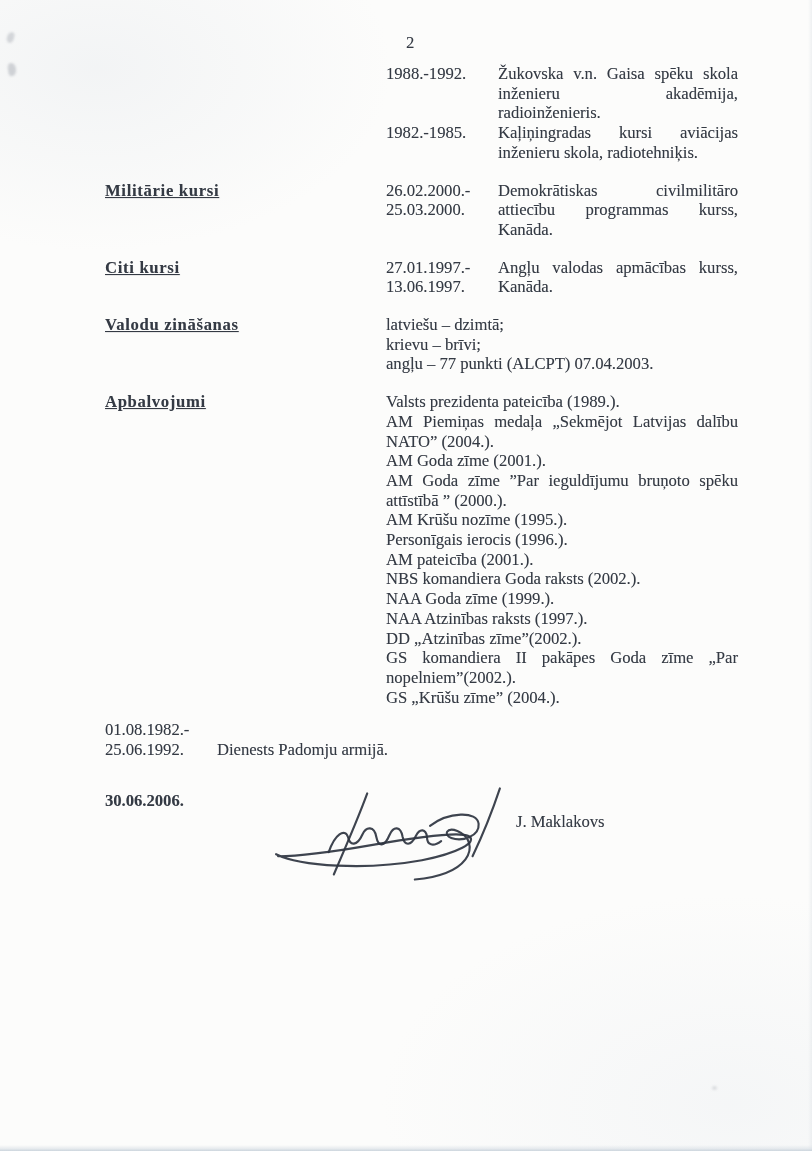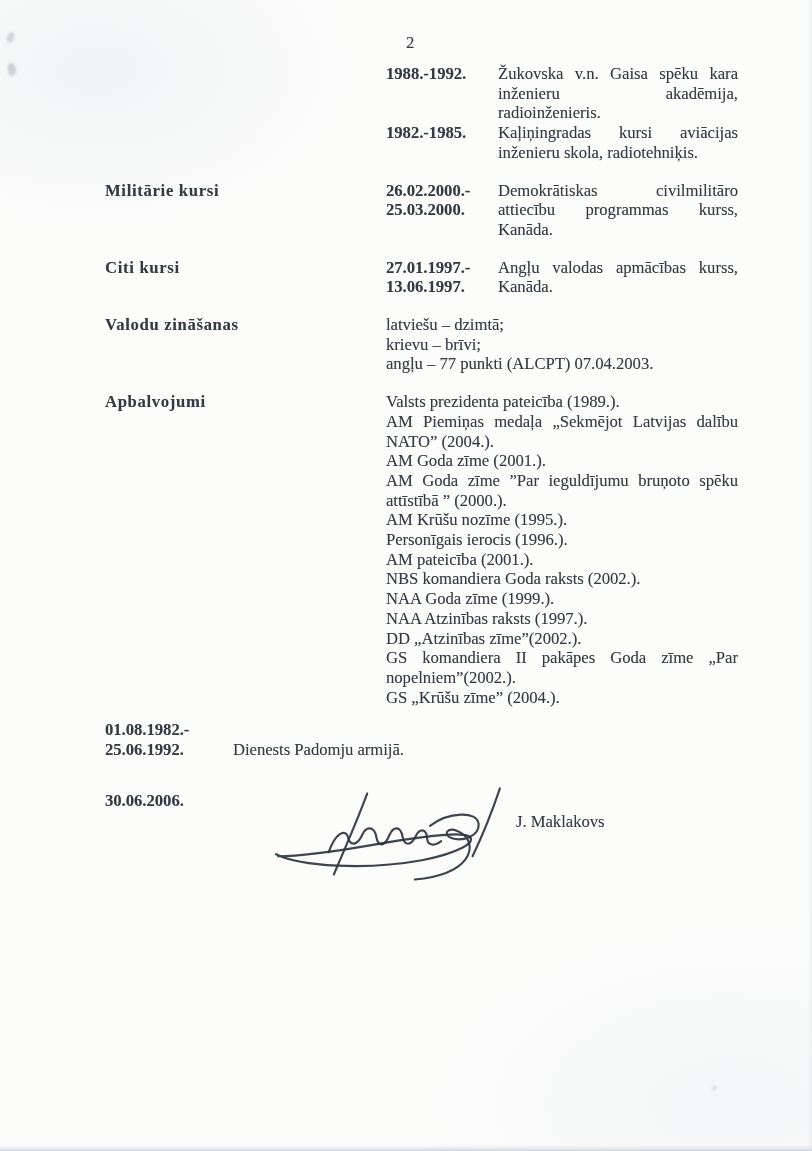--- a/index.html
+++ b/index.html
@@ -20,28 +20,28 @@
     font-size:16.6px;
     line-height:19.7px;
     overflow:hidden;
     text-shadow:0.2px 0.3px 0.6px rgba(55,60,70,0.35);
   }
   .pageno{position:absolute;left:406px;top:33px;}
   .content{position:absolute;left:105px;top:64px;width:633px;}
   .section{display:flex;align-items:flex-start;}
   .mb18{margin-bottom:18px;}
   .mb13{margin-bottom:13px;}
-  .label{flex:0 0 281px;width:281px;font-weight:bold;letter-spacing:0.7px;}
+  .label{flex:0 0 281px;width:281px;font-weight:bold;letter-spacing:0.7px;text-decoration:underline;}
   .cols{display:flex;width:352px;}
   .rows{width:352px;}
-  .dates{flex:0 0 112px;width:112px;font-weight:bold;}
+  .dates{flex:0 0 112px;width:112px;}
   .desc{width:240px;text-align:justify;}
   .wide{width:352px;}
   .award{margin:0;text-align:justify;}
-  .pad-one-line{padding-top:19.7px;margin-left:16px;}
+  .pad-one-line{padding-top:19.7px;}
   
   .sig-date{position:absolute;left:105px;top:791px;font-weight:bold;}
   .sig-name{position:absolute;left:516px;top:812px;}
   .sig-svg{position:absolute;left:270px;top:784px;width:238px;height:104px;}
   .sig-svg path{fill:none;stroke-width:2.1;stroke-linecap:round;stroke-linejoin:round;opacity:0.92;}
   
   .speck{position:absolute;background:#a9adb5;filter:blur(1px);}
   .s1{left:7px;top:32px;width:7px;height:11px;opacity:.45;border-radius:60% 40% 50% 50%;transform:rotate(14deg);}
   .s2{left:8px;top:63px;width:8px;height:13px;opacity:.5;border-radius:45% 55% 60% 40%;transform:rotate(-8deg);}
   .s3{left:712px;top:1086px;width:5px;height:4px;opacity:.35;border-radius:50%;}
@@ -63,21 +63,21 @@
 
   <div class="content">
 
     <div class="section">
       <div class="label"></div>
       <div class="rows">
         <div class="cols">
           <div class="dates">
             <div>1988.-1992.</div>
           </div>
-          <div class="desc">Žukovska v.n. Gaisa spēku kara inženieru akadēmija, radioinženieris.</div>
+          <div class="desc">Žukovska v.n. Gaisa spēku skola inženieru akadēmija, radioinženieris.</div>
         </div>
         <div class="cols">
           <div class="dates">
             <div>1982.-1985.</div>
           </div>
           <div class="desc">Kaļiņingradas kursi aviācijas inženieru skola, radiotehniķis.</div>
         </div>
       </div>
     </div>
     <div style="height:18px"></div>

